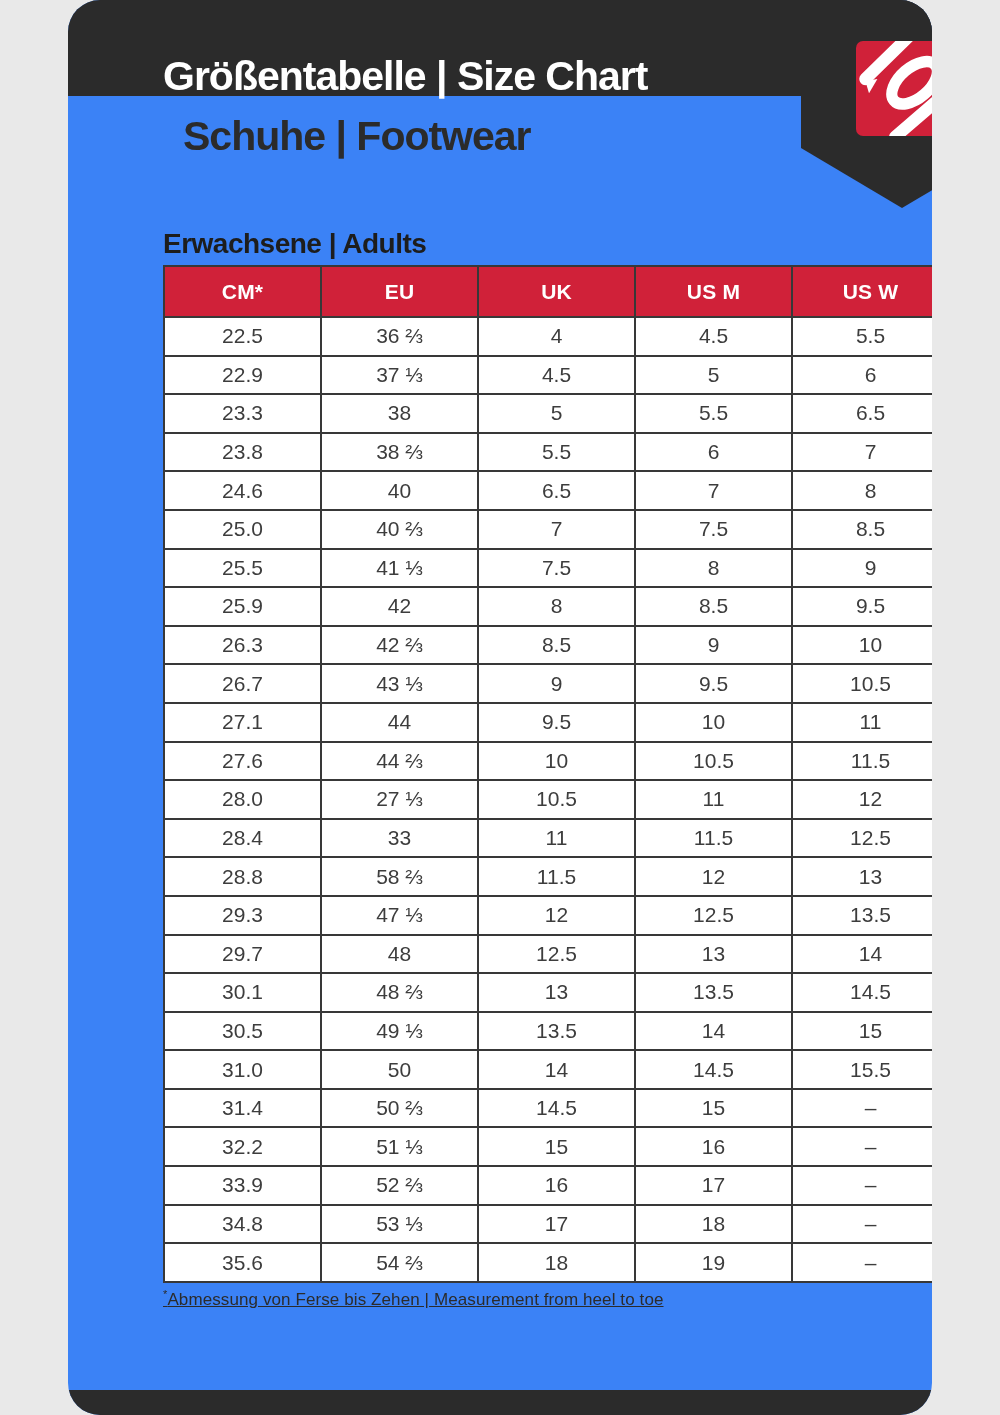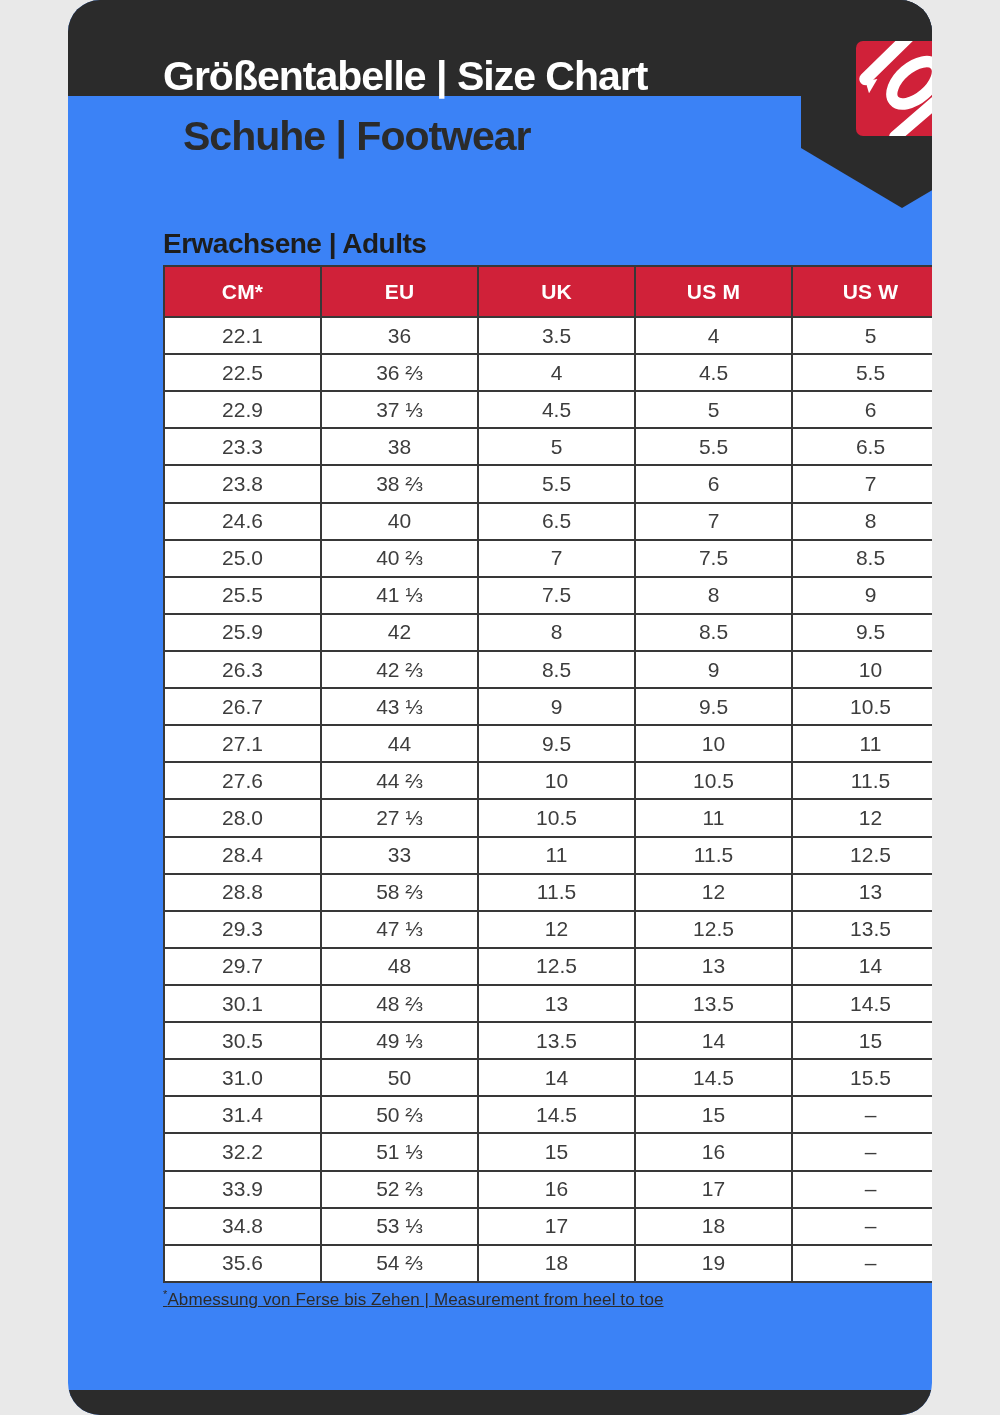--- a/index.html
+++ b/index.html
@@ -109,27 +109,20 @@
       <tr>
           <th>CM*</th>
           <th>EU</th>
           <th>UK</th>
           <th>US M</th>
           <th>US W</th>
         </tr>
     </thead>
     <tbody>
         <tr>
-          <td>22.1</td>
-          <td>36</td>
-          <td>3.5</td>
-          <td>4</td>
-          <td>5</td>
-        </tr>
-        <tr>
           <td>22.5</td>
           <td>36 ⅔</td>
           <td>4</td>
           <td>4.5</td>
           <td>5.5</td>
         </tr>
         <tr>
           <td>22.9</td>
           <td>37 ⅓</td>
           <td>4.5</td>

